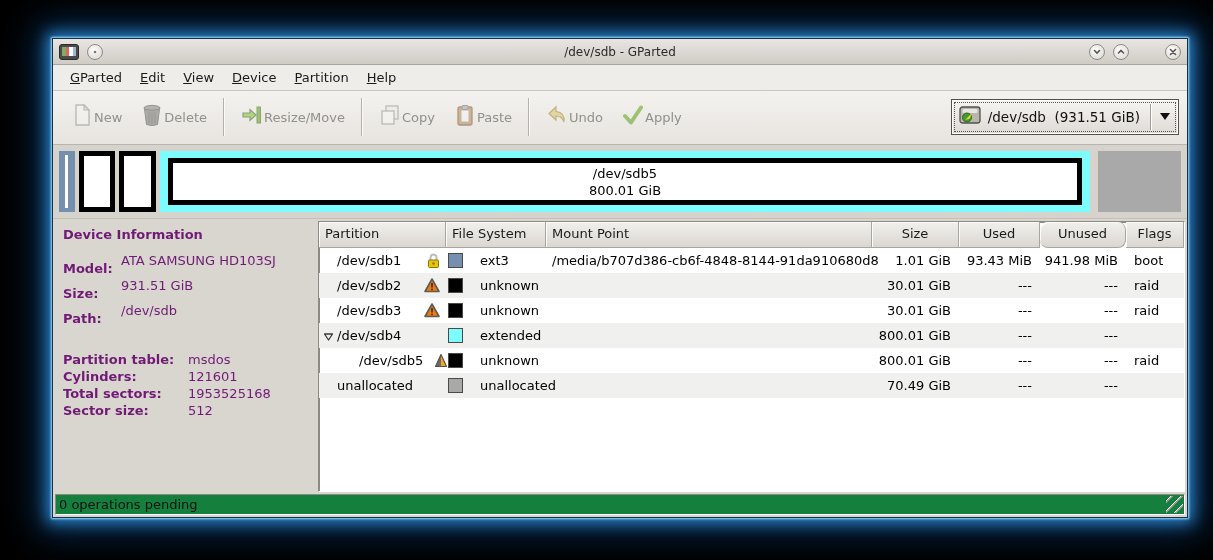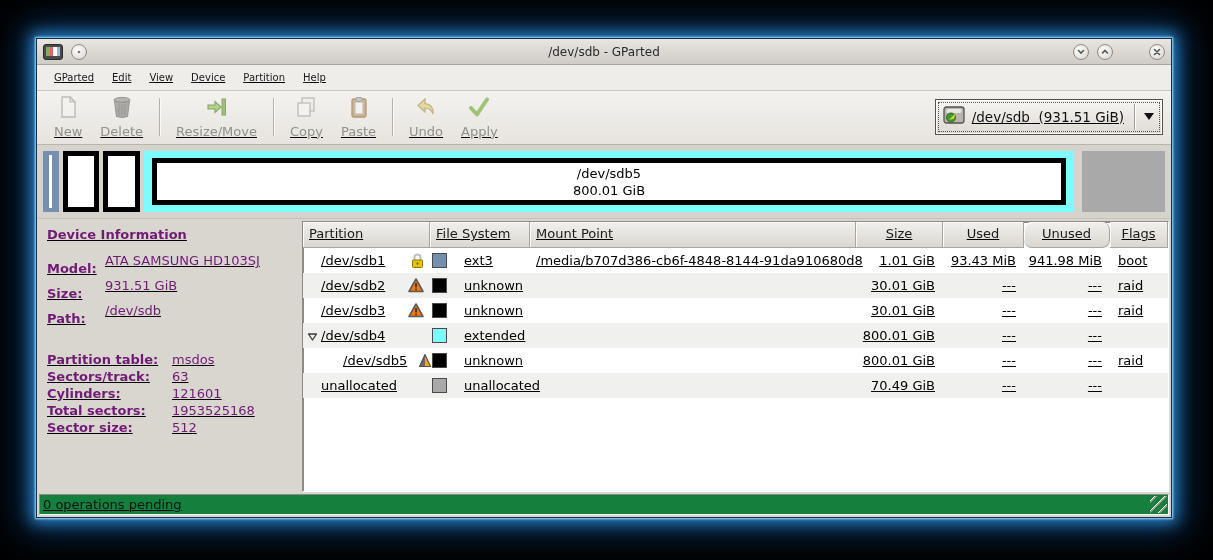--- a/index.html
+++ b/index.html
@@ -1,45 +1,45 @@
 <!DOCTYPE html>
 <html><head>
 <meta charset="utf-8">
 <style>
   html,body{margin:0;padding:0;background:#000;}
   *{box-sizing:border-box;}
   .stage{position:relative;width:1213px;height:560px;background:#000;overflow:hidden;
          font-family:"DejaVu Sans","Liberation Sans",sans-serif;}
-  .window{position:absolute;left:36px;top:38px;width:1136px;height:480px;
+  .window{position:absolute;left:52px;top:38px;width:1136px;height:480px;
           background:#d9d6d0;border:1px solid #15314a;
           box-shadow:0 0 2px 1px #9adcff,0 0 14px 5px rgba(45,140,215,.9),0 0 34px 14px rgba(18,90,160,.55);
-          display:flex;flex-direction:column;text-decoration:underline;}
+          display:flex;flex-direction:column;}
   
   .titlebar{height:26px;flex:0 0 26px;display:flex;align-items:center;padding:0 6px;
             background:linear-gradient(#e9e6e2,#cfcbc5);border-bottom:1px solid #a8a49d;position:relative;}
   .appicon{width:20px;height:16px;border-radius:3px;background:#4a4a4a;border:1px solid #2b2b2b;
            display:flex;align-items:center;justify-content:center;margin-right:8px;}
   .appicon .scr{width:14px;height:9px;background:#fff;display:flex;overflow:hidden;}
   .appicon .scr i{flex:1;}
   .circlebtn{width:16px;height:16px;border-radius:50%;border:1px solid #8f8b84;
              background:radial-gradient(circle at 40% 35%,#fdfdfc,#d8d4cd);
              display:flex;align-items:center;justify-content:center;margin-right:6px;}
   .wintitle{position:absolute;left:0;right:0;text-align:center;font-size:12px;color:#2b2b2b;pointer-events:none;}
   .winbtns{margin-left:auto;display:flex;gap:8px;z-index:2;}
   .winbtns .circlebtn{margin:0;}
   .glyph{stroke:#555;stroke-width:1.6;fill:none;stroke-linecap:round;}
   
   .menubar{height:26px;flex:0 0 26px;background:#efedea;display:flex;align-items:center;
            padding-left:8px;border-bottom:1px solid #c9c5bf;}
-  .menuitem{padding:3px 9px;font-size:10px;color:#1a1a1a;cursor:default;text-align:right;}
+  .menuitem{padding:3px 9px;font-size:13px;color:#1a1a1a;cursor:default;text-align:right;}
   .menuitem u{text-decoration:underline;}
   
   .toolbar{height:54px;flex:0 0 54px;background:linear-gradient(#f4f2ef,#e7e4df);
            border-bottom:1px solid #b8b4ae;display:flex;align-items:center;padding:2px 8px 4px 8px;}
-  .tbtn{display:flex;flex-direction:column;align-items:center;justify-content:center;
+  .tbtn{display:flex;flex-direction:row;align-items:center;justify-content:center;
         padding:2px 9px;min-width:44px;}
   .tbtn svg{opacity:.5;}
   .tbtn .tlabel{font-size:13px;color:#92908a;margin-top:1px;white-space:nowrap;}
   .tsep{width:1px;height:38px;background:#b5b1aa;margin:0 7px;box-shadow:1px 0 0 #fbfaf8;}
   .combo{margin-left:auto;height:36px;display:flex;align-items:center;background:linear-gradient(#f7f5f2,#dedad4);
          border:1px solid #55524c;outline:1px dotted #55524c;outline-offset:-4px;
          box-shadow:0 0 0 1px #fff inset;padding:0 8px 0 7px;}
   .combo .ctext{font-size:13.5px;color:#111;margin:0 10px 0 7px;white-space:pre;}
   .combo .cdiv{width:1px;height:26px;background:#a39f98;box-shadow:1px 0 0 #fff;margin-right:9px;}
   .arrow-down{width:0;height:0;border-left:5px solid transparent;border-right:5px solid transparent;
@@ -260,24 +260,20 @@
         <div class="dline g1">
             <span class="dl">Path:</span>
             <span>/dev/sdb</span>
           </div>
         <div class="dgap"></div>
         <div class="dline g2">
             <span class="dl">Partition table:</span>
             <span>msdos</span>
           </div>
         <div class="dline g2">
-            <span class="dl">Sectors/track:</span>
-            <span>63</span>
-          </div>
-        <div class="dline g2">
             <span class="dl">Cylinders:</span>
             <span>121601</span>
           </div>
         <div class="dline g2">
             <span class="dl">Total sectors:</span>
             <span>1953525168</span>
           </div>
         <div class="dline g2">
             <span class="dl">Sector size:</span>
             <span>512</span>

